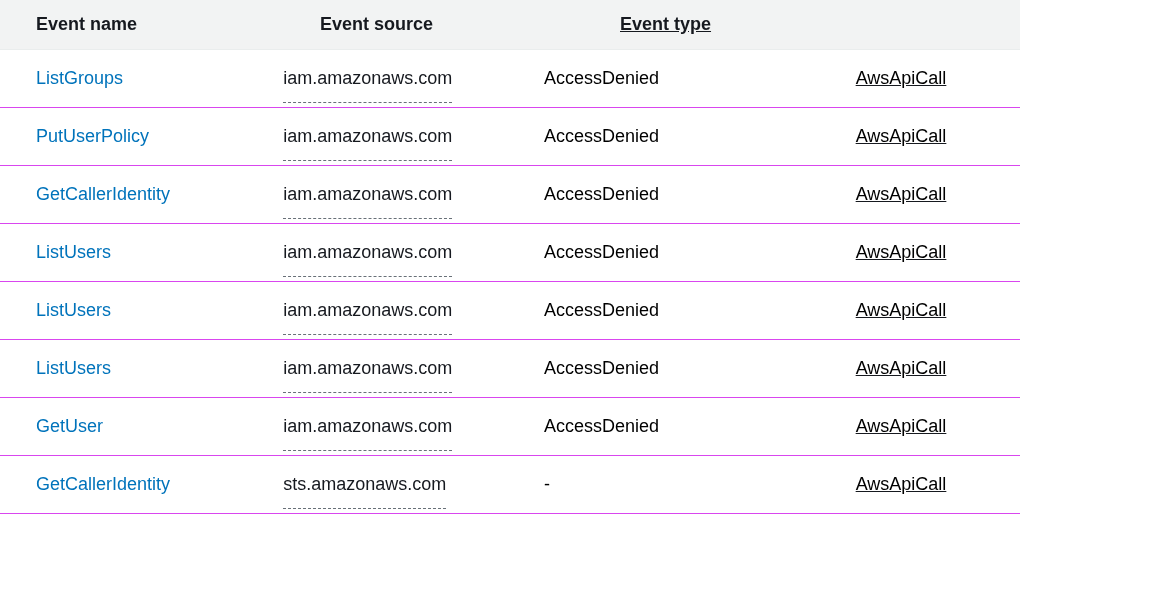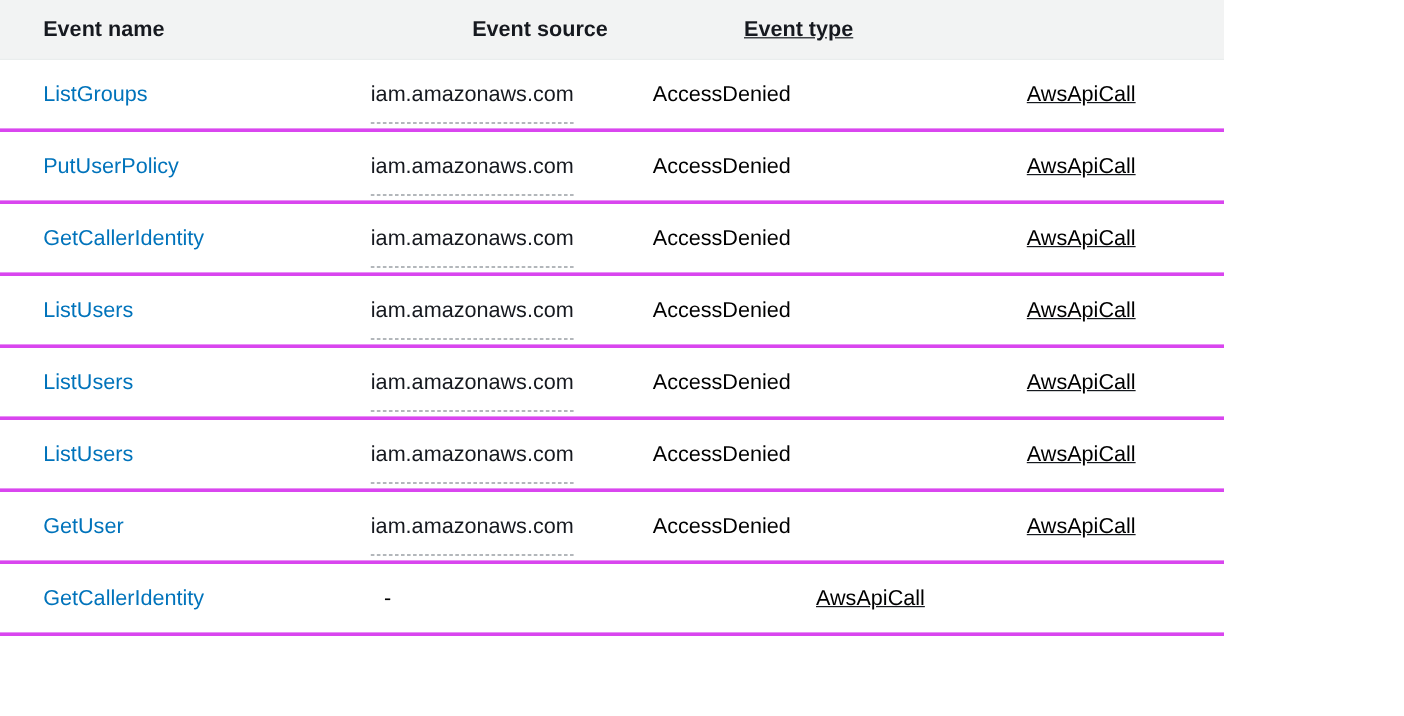--- a/index.html
+++ b/index.html
@@ -21,34 +21,33 @@
       border-bottom: 1px solid #eaeded;
       padding: 14px 0;
     }
     .table-header .col {
       font-weight: 700;
       font-size: 18px;
       color: #16191f;
     }
     .table-row {
       display: flex;
-      border-bottom: 3px solid #d946ef;
+      border-bottom: 1px solid #d946ef;
       padding: 18px 0;
       align-items: center;
     }
     .col {
       padding: 0 20px;
     }
     .col-event-name {
       width: 300px;
       padding-left: 36px;
     }
     .col-event-source {
       width: 300px;
-      text-align: center;
     }
     .col-error-code {
       width: 360px;
     }
     .col-event-type {
       width: 210px;
       text-decoration: underline;
     }
     .event-name-link {
       color: #0073bb;
@@ -115,17 +114,18 @@
         <div class="col col-event-type"><span class="cell-text">AwsApiCall</span></div>
       </div>
       <div class="table-row">
         <div class="col col-event-name"><a class="event-name-link">GetUser</a></div>
         <div class="col col-event-source"><span class="event-source-text">iam.amazonaws.com</span></div>
         <div class="col col-error-code"><span class="cell-text">AccessDenied</span></div>
         <div class="col col-event-type"><span class="cell-text">AwsApiCall</span></div>
       </div>
       <div class="table-row">
         <div class="col col-event-name"><a class="event-name-link">GetCallerIdentity</a></div>
+        <div class="col col-event-source"><span class="event-source-text">sts.amazonaws.com</span></div>
         <div class="col col-error-code"><span class="cell-text">-</span></div>
         <div class="col col-event-type"><span class="cell-text">AwsApiCall</span></div>
       </div>
     </div>
 </div>
 
 </body></html>

